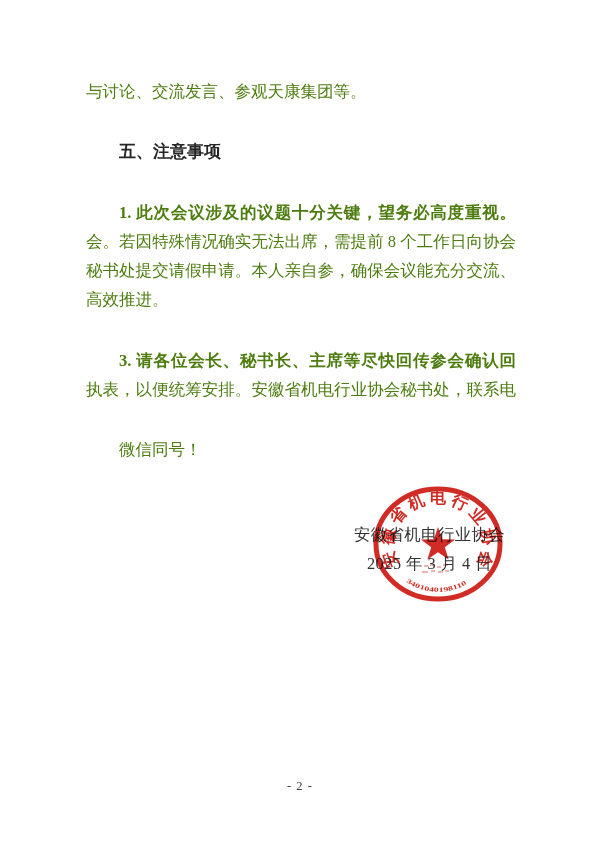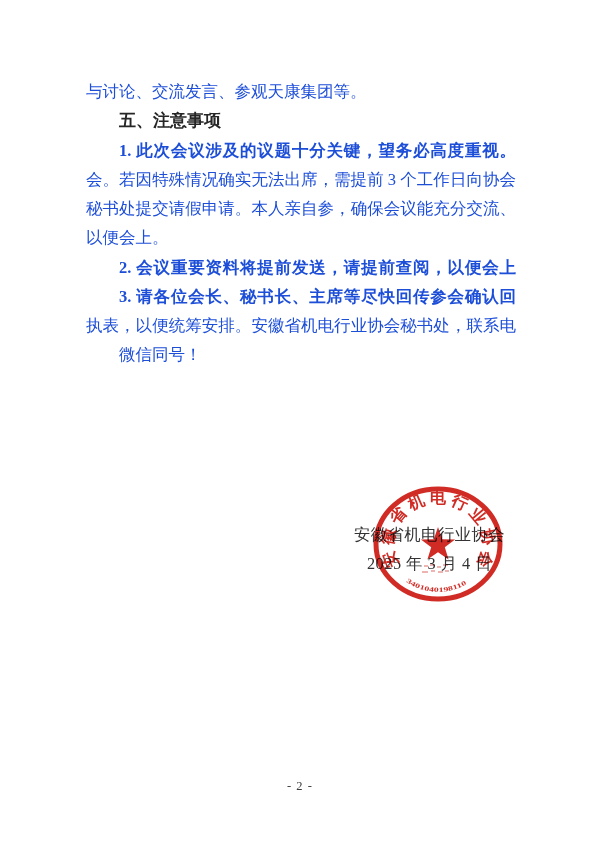--- a/index.html
+++ b/index.html
@@ -8,24 +8,24 @@
     background:#ffffff;
     font-family:"Liberation Serif","DejaVu Serif",serif;
   }
   .page{position:absolute;inset:0;background:#ffffff;}
   .content{
     position:absolute;left:86px;top:77px;width:430px;
     color:#333333;
   }
   .line{
     height:29.25px;line-height:29.25px;font-size:16.5px;
-    white-space:nowrap;color:#1d4ed8;
+    white-space:nowrap;color:#4d7c0f;
   }
   .line.fill{text-align:justify;text-align-last:justify;white-space:normal;}
-  .line.indent{padding-left:33px;}
+  .line.indent{padding-left:33px;margin-top:31px;}
   .line.indent.fill{padding-left:33px;font-weight:bold;}
   .line.heading{font-weight:bold;color:#262626;font-size:17px;}
   .sig-org{
     position:absolute;top:524px;right:95px;
     font-size:16.3px;color:#333333;letter-spacing:0.5px;z-index:1;
   }
   .sig-date{
     position:absolute;top:553px;right:108px;
     font-size:16.3px;color:#333333;letter-spacing:0.5px;z-index:1;
   }
@@ -41,24 +41,23 @@
 </style>
 </head>
 <body>
 
 <div class="page">
 
   <div class="content">
     <div class="line">与讨论、交流发言、参观天康集团等。</div>
     <div class="line indent heading">五、注意事项</div>
     <div class="line indent fill">1. 此次会议涉及的议题十分关键，望务必高度重视。</div>
-    <div class="line fill">会。若因特殊情况确实无法出席，需提前 3 个工作日向协会</div>
+    <div class="line fill">会。若因特殊情况确实无法出席，需提前 8 个工作日向协会</div>
     <div class="line fill">秘书处提交请假申请。本人亲自参，确保会议能充分交流、</div>
-    <div class="line">以便会上。</div>
-    <div class="line indent fill">2. 会议重要资料将提前发送，请提前查阅，以便会上</div>
+    <div class="line">高效推进。</div>
     <div class="line indent fill">3. 请各位会长、秘书长、主席等尽快回传参会确认回</div>
     <div class="line fill">执表，以便统筹安排。安徽省机电行业协会秘书处，联系电</div>
     <div class="line indent">微信同号！</div>
   </div>
 
   <div class="sig-org">安徽省机电行业协会</div>
   <div class="sig-date">2025 年 3 月 4 日</div>
 
   <svg class="seal" viewBox="0 0 132 116" aria-hidden="true">
     <defs>

